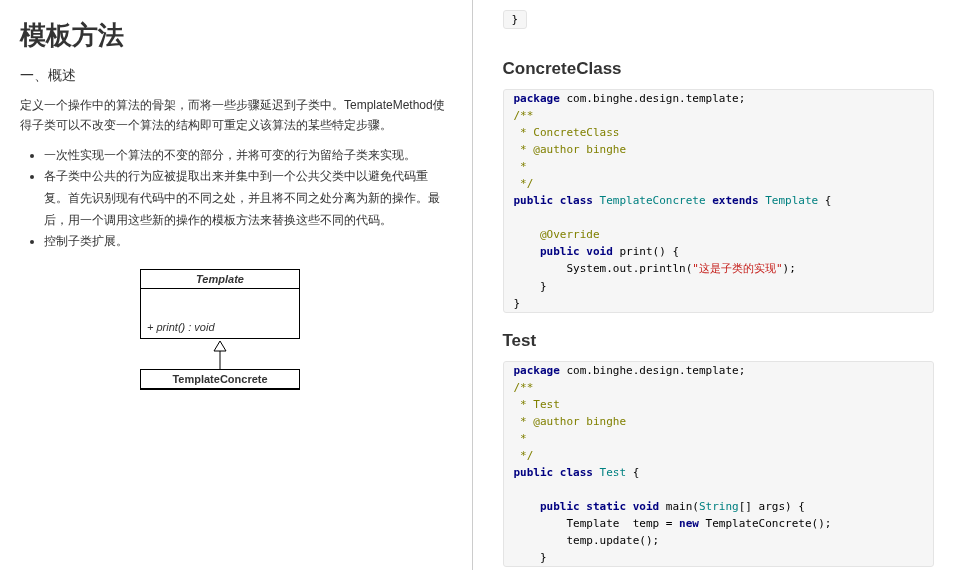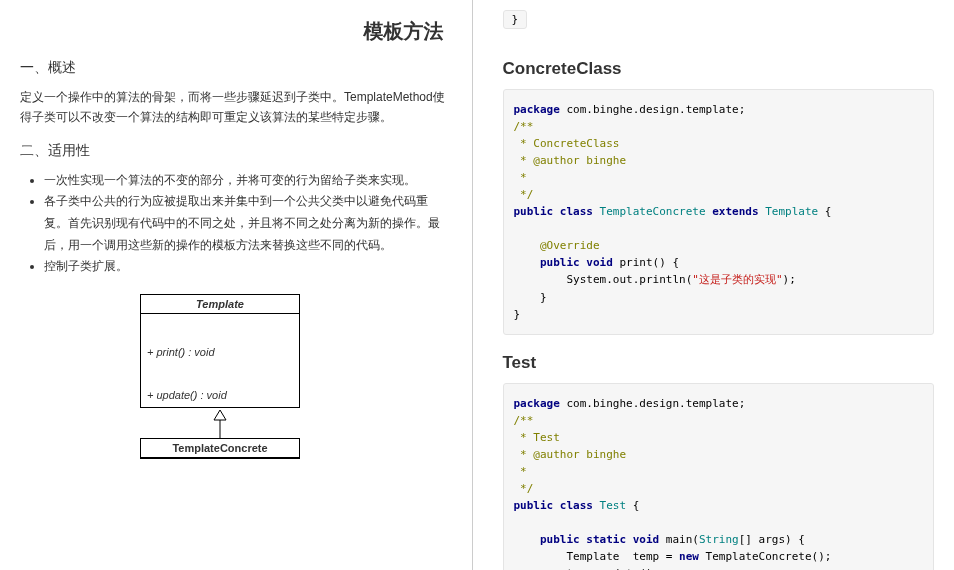--- a/index.html
+++ b/index.html
@@ -1,34 +1,34 @@
 <!DOCTYPE html>
 <html><head>
 <meta charset="utf-8">
 <style>
 * { box-sizing: border-box; margin: 0; padding: 0; }
 body { font-family: Arial, "Microsoft YaHei", sans-serif; font-size: 13px; color: #333; background: #fff; }
 .container { display: flex; width: 954px; height: 570px; }
 .col { flex: 1; overflow-y: auto; padding: 10px 20px; }
 .col-left { border-right: 1px solid #ccc; }
 .col-right { padding-left: 30px; }
-h1 { font-size: 20px; font-weight: bold; margin: 8px 8px 12px; text-align: right; }
+h1 { font-size: 26px; font-weight: bold; margin: 8px 0 12px; }
 h2 { font-size: 14px; font-weight: normal; margin: 14px 0 10px; }
 h3 { font-size: 17px; font-weight: bold; margin: 18px 0 10px; }
 p { font-size: 12px; line-height: 1.7; margin: 9px 0; }
 ul { margin: 6px 8px 6px 24px; }
 li { font-size: 12px; line-height: 1.8; }
 .uml { margin: 16px 0 16px 120px; }
 .uml-box { border: 1px solid #000; background: #fff; width: 160px; font-size: 11px; }
 .uml-title { text-align: center; font-weight: bold; font-style: italic; border-bottom: 1px solid #000; padding: 3px; }
 .uml-body { padding: 3px 6px; }
 .uml-line { font-style: italic; line-height: 1.4; margin-top: 28px; }
 .uml-arrow { text-align: center; margin: 0 0 0 70px; width: 20px; }
 .uml-arrow svg { display: block; }
-.code-block { background: #f6f6f6; border: 1px solid #e4e4e4; border-radius: 3px; padding: 11px 10px; margin: 8px 0 14px; font-family: Consolas, Monaco, monospace; font-size: 11px; line-height: 1.55; white-space: pre; overflow-x: auto; color: #000; }
+.code-block { background: #f6f6f6; border: 1px solid #e4e4e4; border-radius: 3px; padding: 0 10px; margin: 8px 0 14px; font-family: Consolas, Monaco, monospace; font-size: 11px; line-height: 1.55; white-space: pre; overflow-x: auto; color: #000; }
 .kw-pkg { color: #000080; font-weight: bold; }
 .kw-cls { color: #000080; font-weight: bold; }
 .kw-mod { color: #000080; font-weight: bold; }
 .cmt { color: #808000; }
 .type { color: #008080; }
 .str { color: #c41a16; }
 .ann { color: #808000; }
 .nm { color: #000; }
 .small-brace { font-family: Consolas, Monaco, monospace; font-size: 11px; color: #000; background: #f6f6f6; border: 1px solid #e4e4e4; border-radius: 3px; padding: 2px 8px; margin-bottom: 12px; display: inline-block; }
 </style>
@@ -36,34 +36,32 @@
 <body>
 
 <div class="container">
 
 <div class="col col-left">
   <h1>模板方法</h1>
 
   <h2>一、概述</h2>
   <p>定义一个操作中的算法的骨架，而将一些步骤延迟到子类中。TemplateMethod使得子类可以不改变一个算法的结构即可重定义该算法的某些特定步骤。</p>
 
-  <h2>二、适用性</h2>
   <ul>
     <li>一次性实现一个算法的不变的部分，并将可变的行为留给子类来实现。</li>
     <li>各子类中公共的行为应被提取出来并集中到一个公共父类中以避免代码重复。首先识别现有代码中的不同之处，并且将不同之处分离为新的操作。最后，用一个调用这些新的操作的模板方法来替换这些不同的代码。</li>
     <li>控制子类扩展。</li>
   </ul>
 
 
   <div class="uml">
     <div class="uml-box">
       <div class="uml-title">Template</div>
       <div class="uml-body">
         <div class="uml-line">+ print() : void</div>
-        <div class="uml-line">+ update() : void</div>
       </div>
     </div>
     <div class="uml-arrow">
       <svg width="20" height="30">
             <polygon points="10,2 4,12 16,12" fill="#fff" stroke="#000"></polygon>
             <line x1="10" y1="12" x2="10" y2="30" stroke="#000"></line>
           </svg>
     </div>
     <div class="uml-box">
       <div class="uml-title" style="font-style:normal">TemplateConcrete</div>

